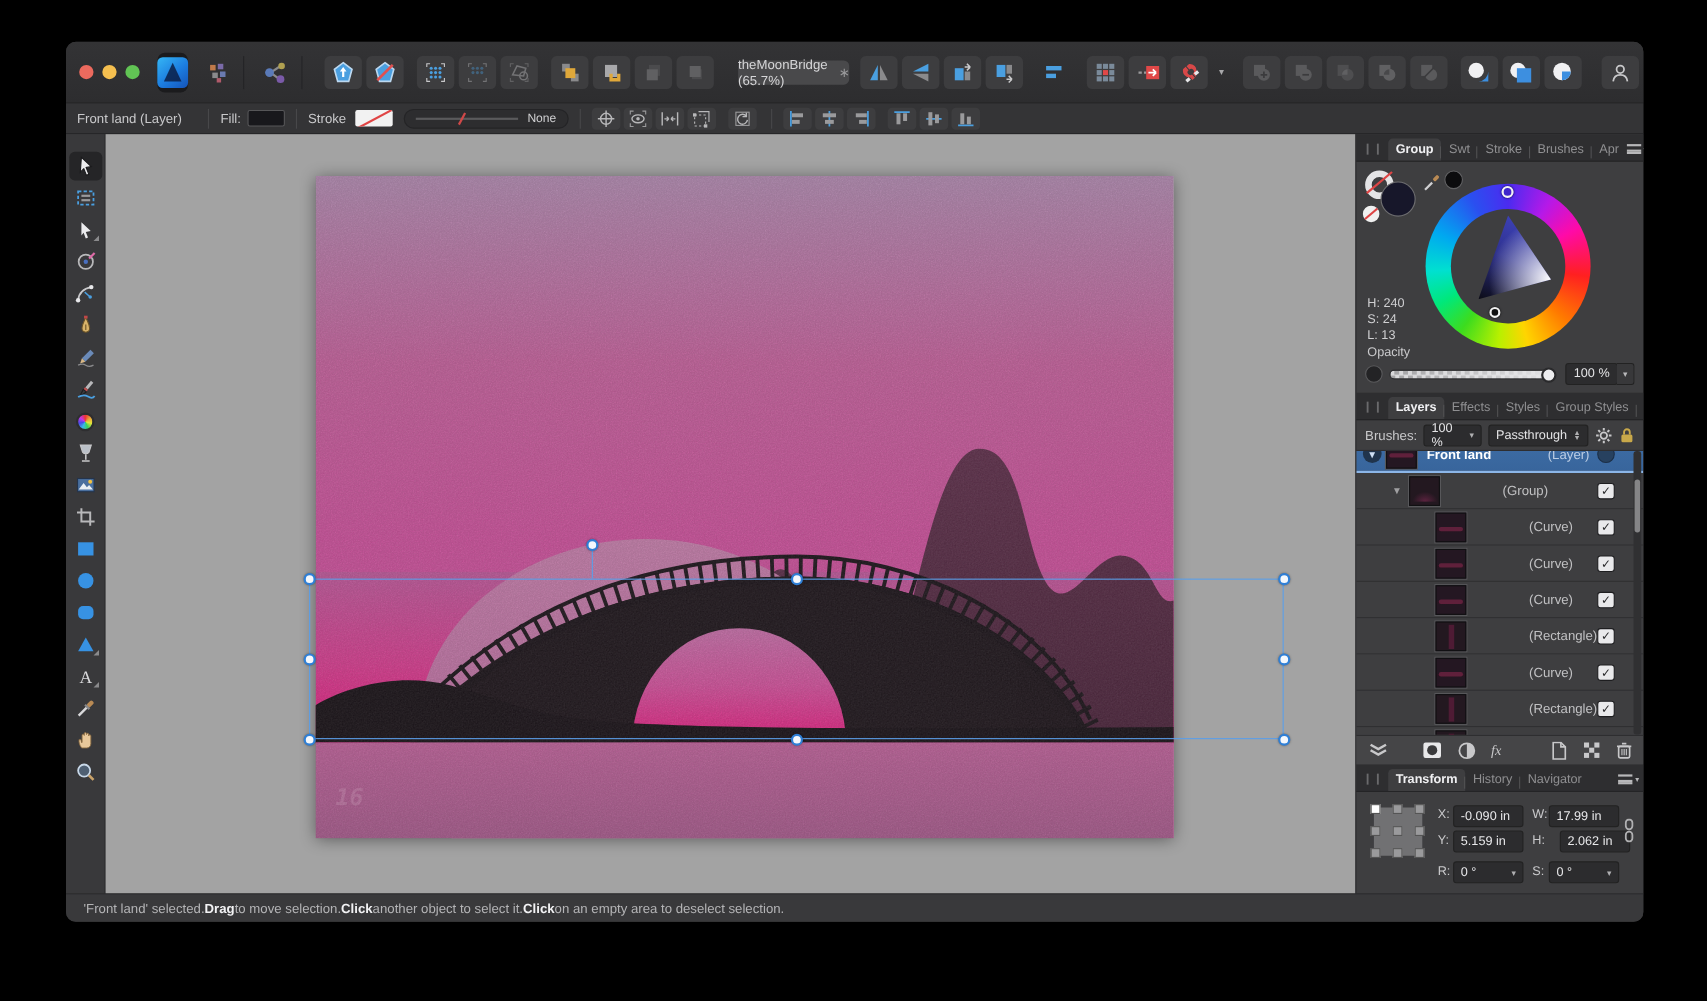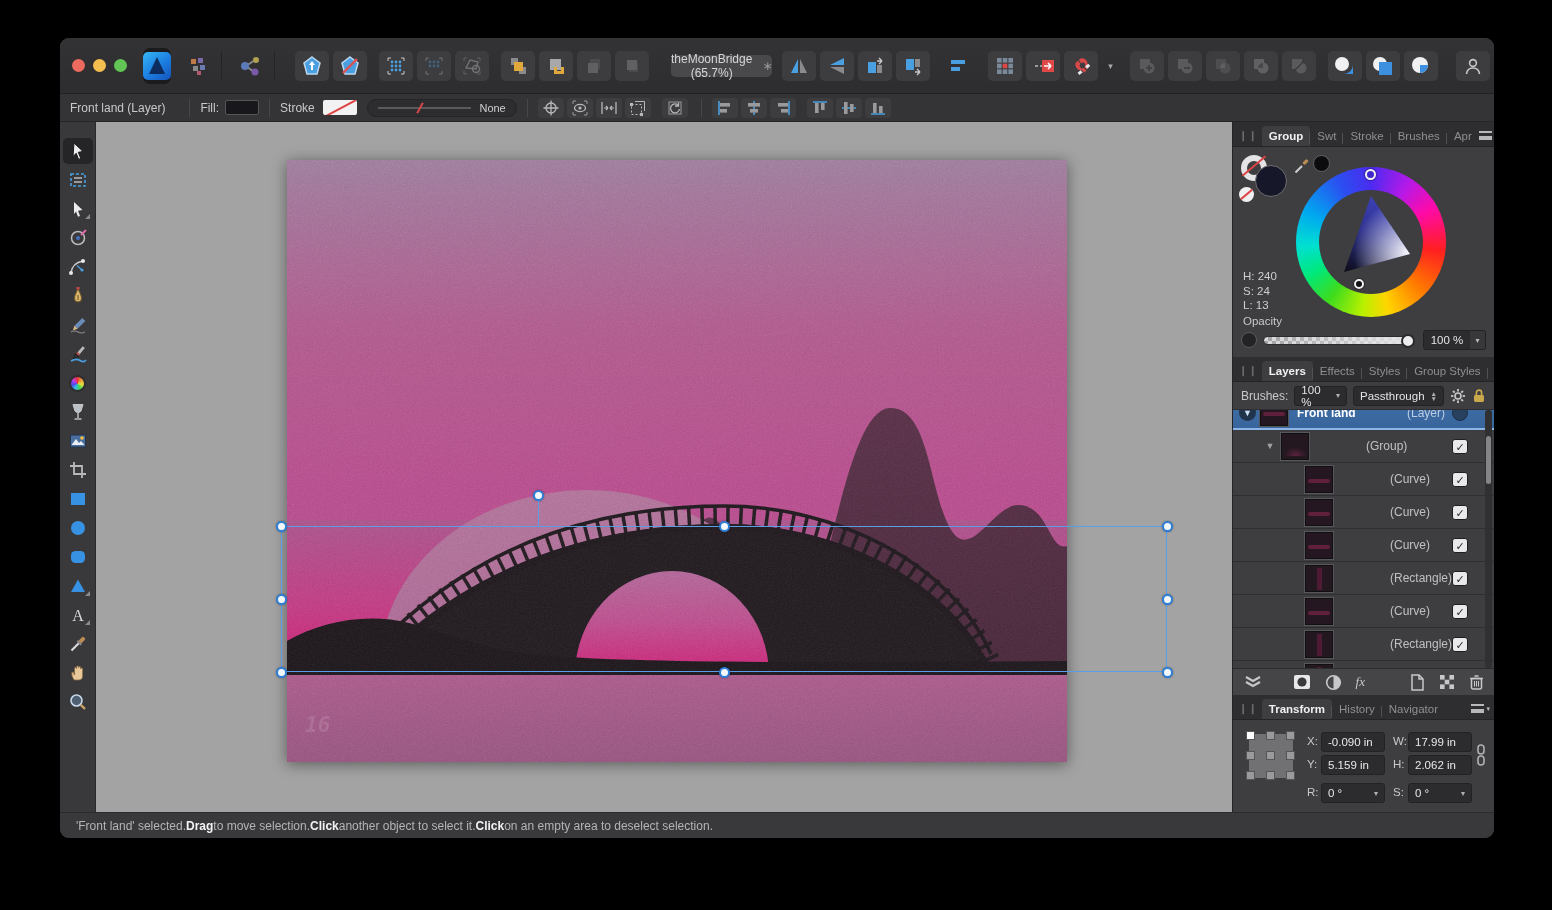--- a/index.html
+++ b/index.html
@@ -24,21 +24,21 @@
   .applogo { width:36px; height:36px; border-radius:7px; background:#1b1b1d;
     display:flex; align-items:center; justify-content:center; margin-right:10px; }
   .applogo .lg { width:28px; height:28px; border-radius:5px;
     background:linear-gradient(140deg,#35b6f5 0%,#1c7de0 55%,#1553b8 100%);
     position:relative; overflow:hidden; }
   .applogo .lg:before { content:""; position:absolute; left:6px; top:5px; width:0; height:0;
     border-left:8px solid transparent; border-right:8px solid transparent;
     border-bottom:17px solid rgba(10,30,70,.85); }
   .doc-pill { height:22px; width:218px; margin:0 10px; background:#49494b; border-radius:5px;
     display:flex; align-items:center; justify-content:center; gap:10px;
-    color:#d6d6d8; font-size:12px;text-align:center; }
+    color:#d6d6d8; font-size:12px; }
   .doc-pill .star { color:#9a9a9c; font-size:12px; }
   .caret-btn { width:16px; height:30px; display:flex; align-items:center; justify-content:center;
     color:#a8a8aa; font-size:9px; }
 
   
   .contextbar { height:28px; background:#343436; border-bottom:1px solid #252527;
     display:flex; align-items:center; padding:0 10px; font-size:12px; color:#c9c9cb; }
   .ctx-label { margin-right:14px; }
   .ctx-sep { width:1px; height:18px; background:#48484a; margin:0 10px; }
   .swatch-fill { width:34px; height:15px; background:#18181c; border:1px solid #565658;
@@ -997,21 +997,21 @@
           </div>
         <span class="tf-label" style="left:160px;top:15px;">W:</span>
         <div class="tf-field" style="left:175px;top:12px;">
             <span>17.99 in</span>
           </div>
         <span class="tf-label" style="left:74px;top:38px;">Y:</span>
         <div class="tf-field" style="left:88px;top:35px;">
             <span>5.159 in</span>
           </div>
         <span class="tf-label" style="left:160px;top:38px;">H:</span>
-        <div class="tf-field" style="left:175px;top:35px;">
+        <div class="tf-field" style="left:185px;top:35px;">
             <span>2.062 in</span>
           </div>
         <span class="tf-label" style="left:74px;top:66px;">R:</span>
         <div class="tf-field" style="left:88px;top:63px;">
             <span>0 °</span>
             <span class="cv">▾</span>
           </div>
         <span class="tf-label" style="left:160px;top:66px;">S:</span>
         <div class="tf-field" style="left:175px;top:63px;">
             <span>0 °</span>

